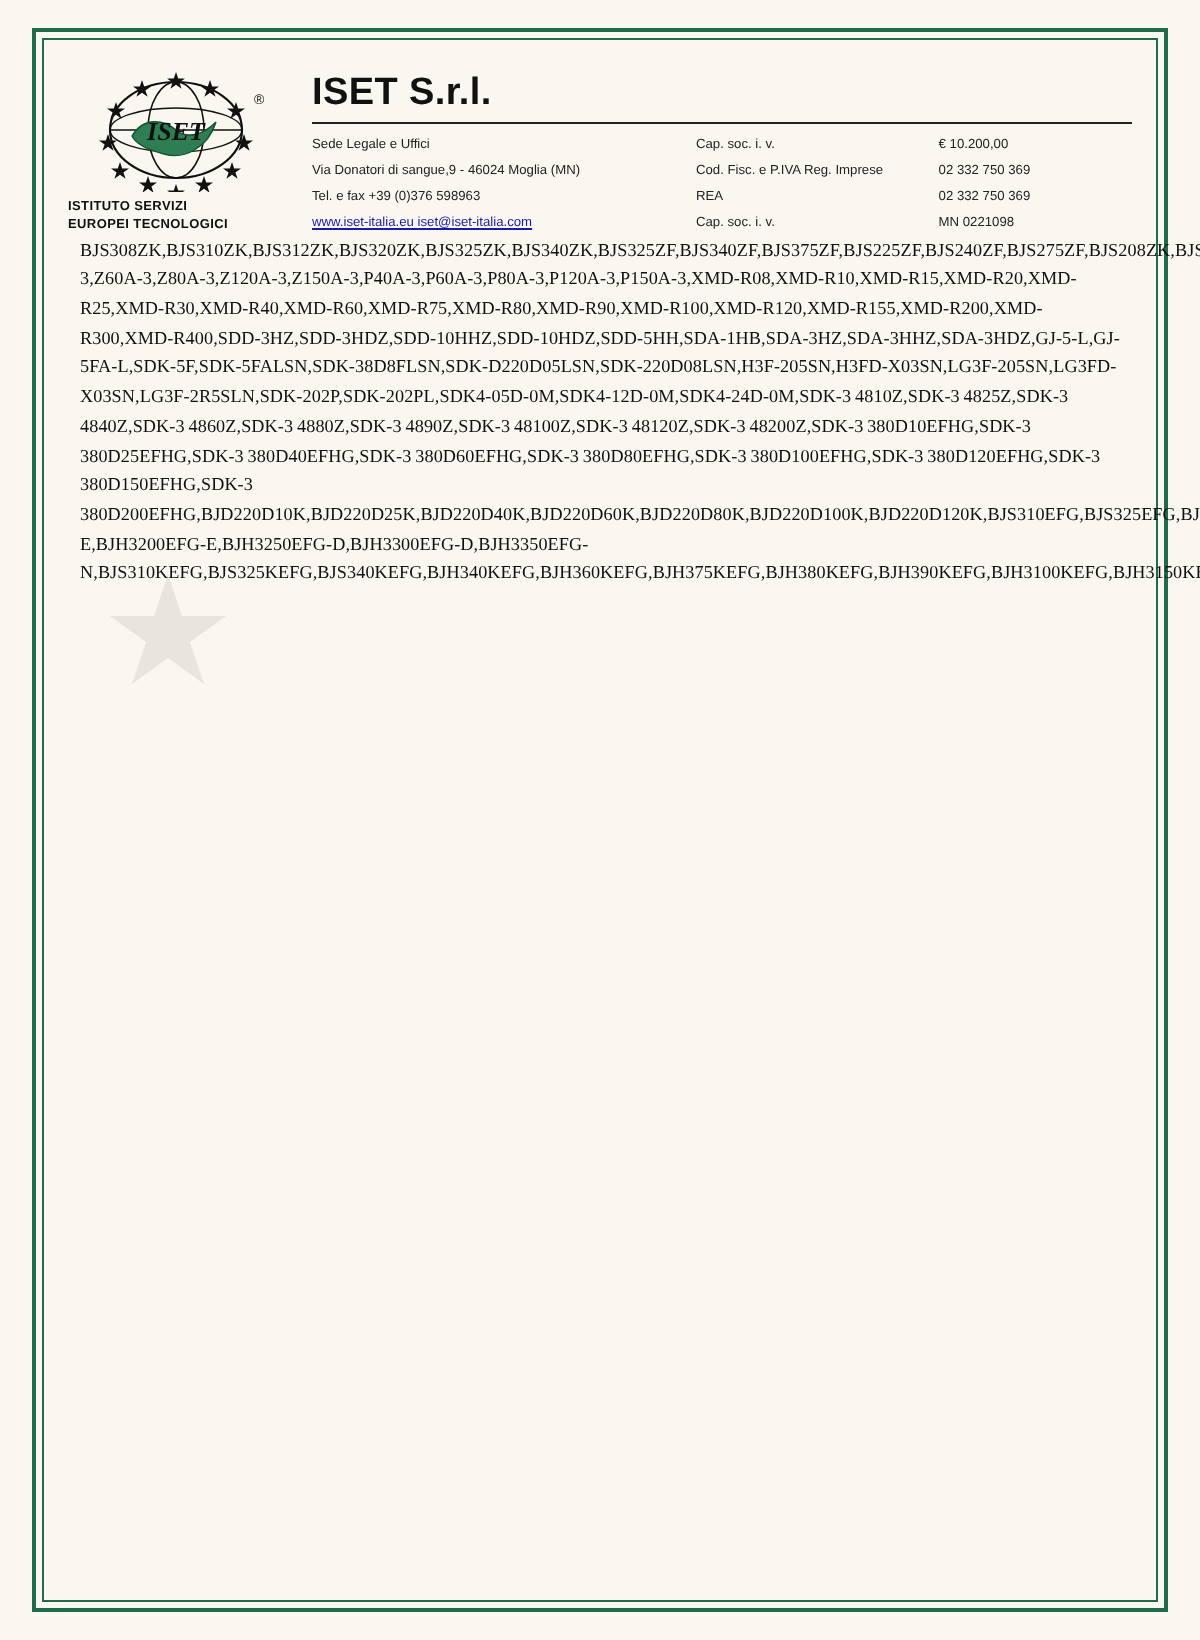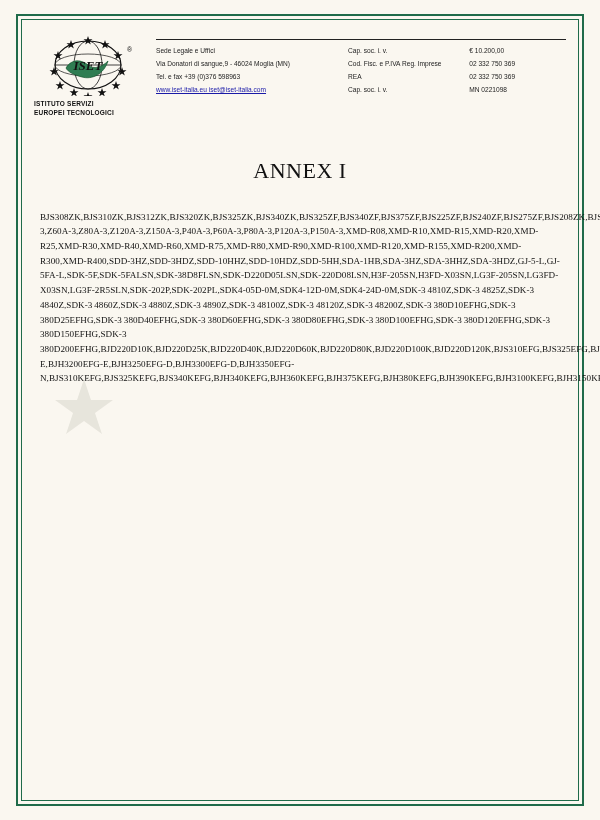--- a/index.html
+++ b/index.html
@@ -173,20 +173,21 @@
             <text x="85" y="18" font-family="Liberation Sans, sans-serif" font-size="7" fill="#111">®</text>
           </svg>
         </div>
         <div class="logo-caption">
           <div>ISTITUTO SERVIZI</div>
           <div>EUROPEI TECNOLOGICI</div>
         </div>
       </div>
 
       <div class="company-block">
+        <div class="company-name">ISET S.r.l.</div>
         <div class="rule"></div>
 
         <div class="info-grid">
           <div class="cell">Sede Legale e Uffici</div>
           <div class="cell">Cap. soc. i. v.</div>
           <div class="cell">€ 10.200,00</div>
 
           <div class="cell">Via Donatori di sangue,9 - 46024 Moglia (MN)</div>
           <div class="cell">Cod. Fisc. e P.IVA Reg. Imprese</div>
           <div class="cell">02 332 750 369</div>
@@ -195,21 +196,20 @@
           <div class="cell">REA</div>
           <div class="cell">02 332 750 369</div>
 
           <div class="cell link">www.iset-italia.eu   iset@iset-italia.com</div>
           <div class="cell">Cap. soc. i. v.</div>
           <div class="cell">MN 0221098</div>
         </div>
       </div>
     </div>
 
-    <div class="doc-title">ANNEX I</div>
 
     <div class="codes-wrap">
       <div class="watermark">
         <svg width="64" height="64" viewBox="0 0 64 64" xmlns="http://www.w3.org/2000/svg">
           <polygon points="32,3 39,24 61,24 43,37 50,58 32,45 14,58 21,37 3,24 25,24" fill="#8a8a7a"></polygon>
         </svg>
       </div>
       <div class="codes">BJS308ZK,BJS310ZK,BJS312ZK,BJS320ZK,BJS325ZK,BJS340ZK,BJS325ZF,BJS340ZF,BJS375ZF,BJS225ZF,BJS240ZF,BJS275ZF,BJS208ZK,BJS210ZK,BJS212ZK,BJS220ZK,BJS225ZK,BJS240ZK,BJS225ZF,BJS240ZF,BJS308PK,BJS310PK,BJS312PK,BJS320PK,BJS325PK,BJS340PK,BJS325PF,BJS340PF,BJS208PF,BJS210PK,BJS212PK,BJS225PK,BJS240PK,BJS225PF,BJS240PF,BJH360ZK,BJH375ZK,BJH380ZK,BJH3100ZK,BJH3120ZK,H360ZF,H375ZF,H380ZF,H3100ZF,H3120ZF,H3150ZE,H3200ZF,H3220ZF,H3250ZD,H3300ZD,H3340ZN,H3380ZN,H3400Z,H3450Z,H3500Z,H3600Z,H3800Z,H31000Z,H360PK,H375PK,H380PK,H3100PK,H380PF,H3100PF,H3120PF,H3150PE,H3200PF,H3220PF,H3250PD,H3300PD,H3340PN,H3380PN,H3400P,H3450P,H3500P,H3600P,H3800P,H31000P,MTX56A,MTX90A,MTX120A,MTX180A,MTX200A,MTX250A,MTX300A,MTX350A,MTX400A,MTX500A,MTX600A,MTX800A,MTX1000A,MFX56A,MFX90A,MFX120A,MFX180A,MFX200A,MFX250A,MFX300A,MFX350A,MFX400A,MFX600A,MFX800A,MFX1000A,Z40A-3,Z60A-3,Z80A-3,Z120A-3,Z150A-3,P40A-3,P60A-3,P80A-3,P120A-3,P150A-3,XMD-R08,XMD-R10,XMD-R15,XMD-R20,XMD-R25,XMD-R30,XMD-R40,XMD-R60,XMD-R75,XMD-R80,XMD-R90,XMD-R100,XMD-R120,XMD-R155,XMD-R200,XMD-R300,XMD-R400,SDD-3HZ,SDD-3HDZ,SDD-10HHZ,SDD-10HDZ,SDD-5HH,SDA-1HB,SDA-3HZ,SDA-3HHZ,SDA-3HDZ,GJ-5-L,GJ-5FA-L,SDK-5F,SDK-5FALSN,SDK-38D8FLSN,SDK-D220D05LSN,SDK-220D08LSN,H3F-205SN,H3FD-X03SN,LG3F-205SN,LG3FD-X03SN,LG3F-2R5SLN,SDK-202P,SDK-202PL,SDK4-05D-0M,SDK4-12D-0M,SDK4-24D-0M,SDK-3 4810Z,SDK-3 4825Z,SDK-3 4840Z,SDK-3 4860Z,SDK-3 4880Z,SDK-3 4890Z,SDK-3 48100Z,SDK-3 48120Z,SDK-3 48200Z,SDK-3 380D10EFHG,SDK-3 380D25EFHG,SDK-3 380D40EFHG,SDK-3 380D60EFHG,SDK-3 380D80EFHG,SDK-3 380D100EFHG,SDK-3 380D120EFHG,SDK-3 380D150EFHG,SDK-3 380D200EFHG,BJD220D10K,BJD220D25K,BJD220D40K,BJD220D60K,BJD220D80K,BJD220D100K,BJD220D120K,BJS310EFG,BJS325EFG,BJS340EFG,BJH340EFG,BJH360EFG,BJH375EFG,BJH380EFG,BJH390EFG,BJH3100EFG,BJH3150EFG,BJH3150EFG-E,BJH3200EFG-E,BJH3250EFG-D,BJH3300EFG-D,BJH3350EFG-N,BJS310KEFG,BJS325KEFG,BJS340KEFG,BJH340KEFG,BJH360KEFG,BJH375KEFG,BJH380KEFG,BJH390KEFG,BJH3100KEFG,BJH3150KEFG,BJH3200KEFG,BJH3250DEFG,BJH3300DEFG,BJH3350NEFG,BJH3400NEFG,BJH3500QEFG,BJH3600QEFG,BJH3800QEFG,SO965610,SO905625,SO965640,SO965660,SO965680,SO9656100,SO9656155,SO9656610P,SO905625P,SO965640P,SO9656560P,SO965680P,SO9656100P,SO9656155P,MDS30A,MDS50A,MDS75A,MDS100A,MDS150A,MDS200A,MDS300A,MDS500A,MDS600A,MDS800A,MDS1000A,MDC25A,MDC55A,MDC75A,MDC100A,MDC160A,MDC200A,MDC250A,MDC300A,MDC400A,MDC500A,MDC600A,MDC800A,MDC1000A,MTC25A,MTC55A,MTC75A,MTC90A,MTC110A,MTC160A,MTC200A,MTC250A,MTC300A,MTC400A,MTC500A,MTC600A,MTC800A,MTC1000A.</div>
     </div>
 

